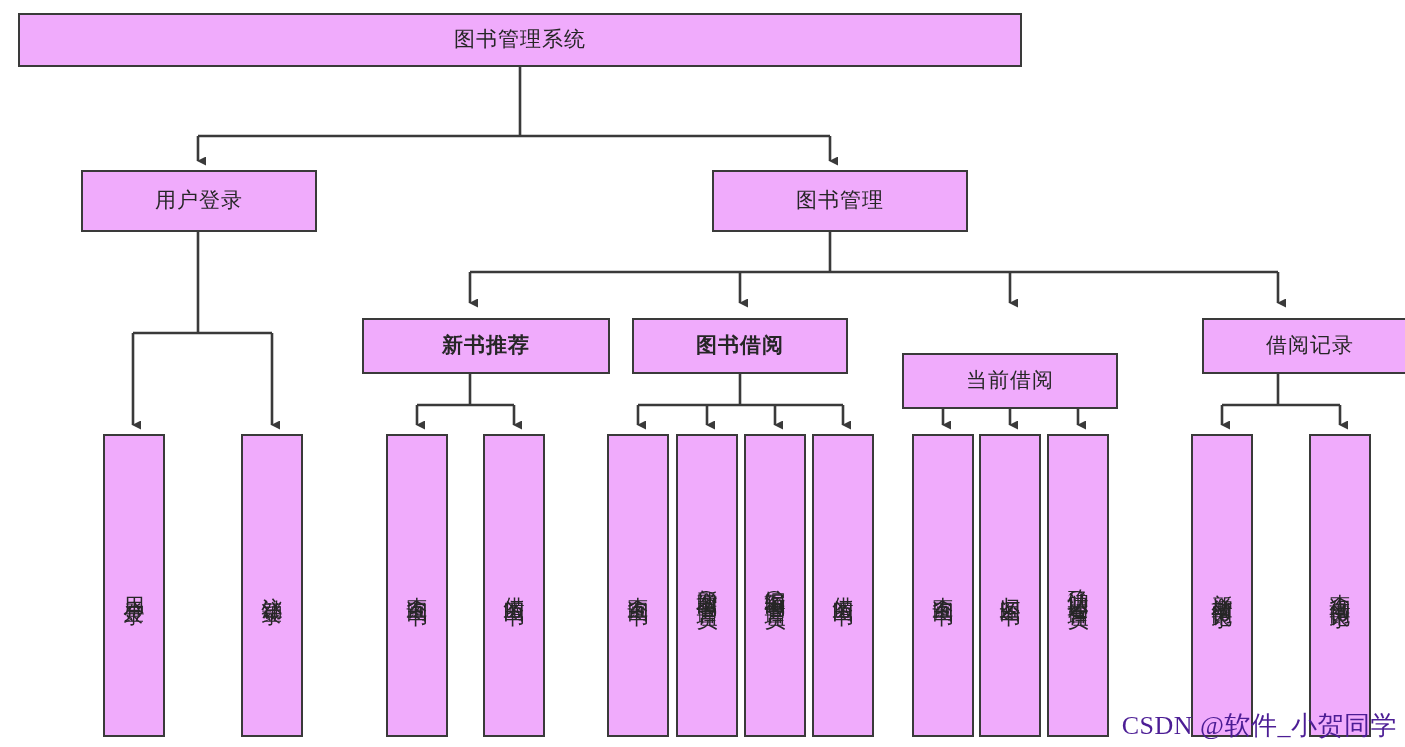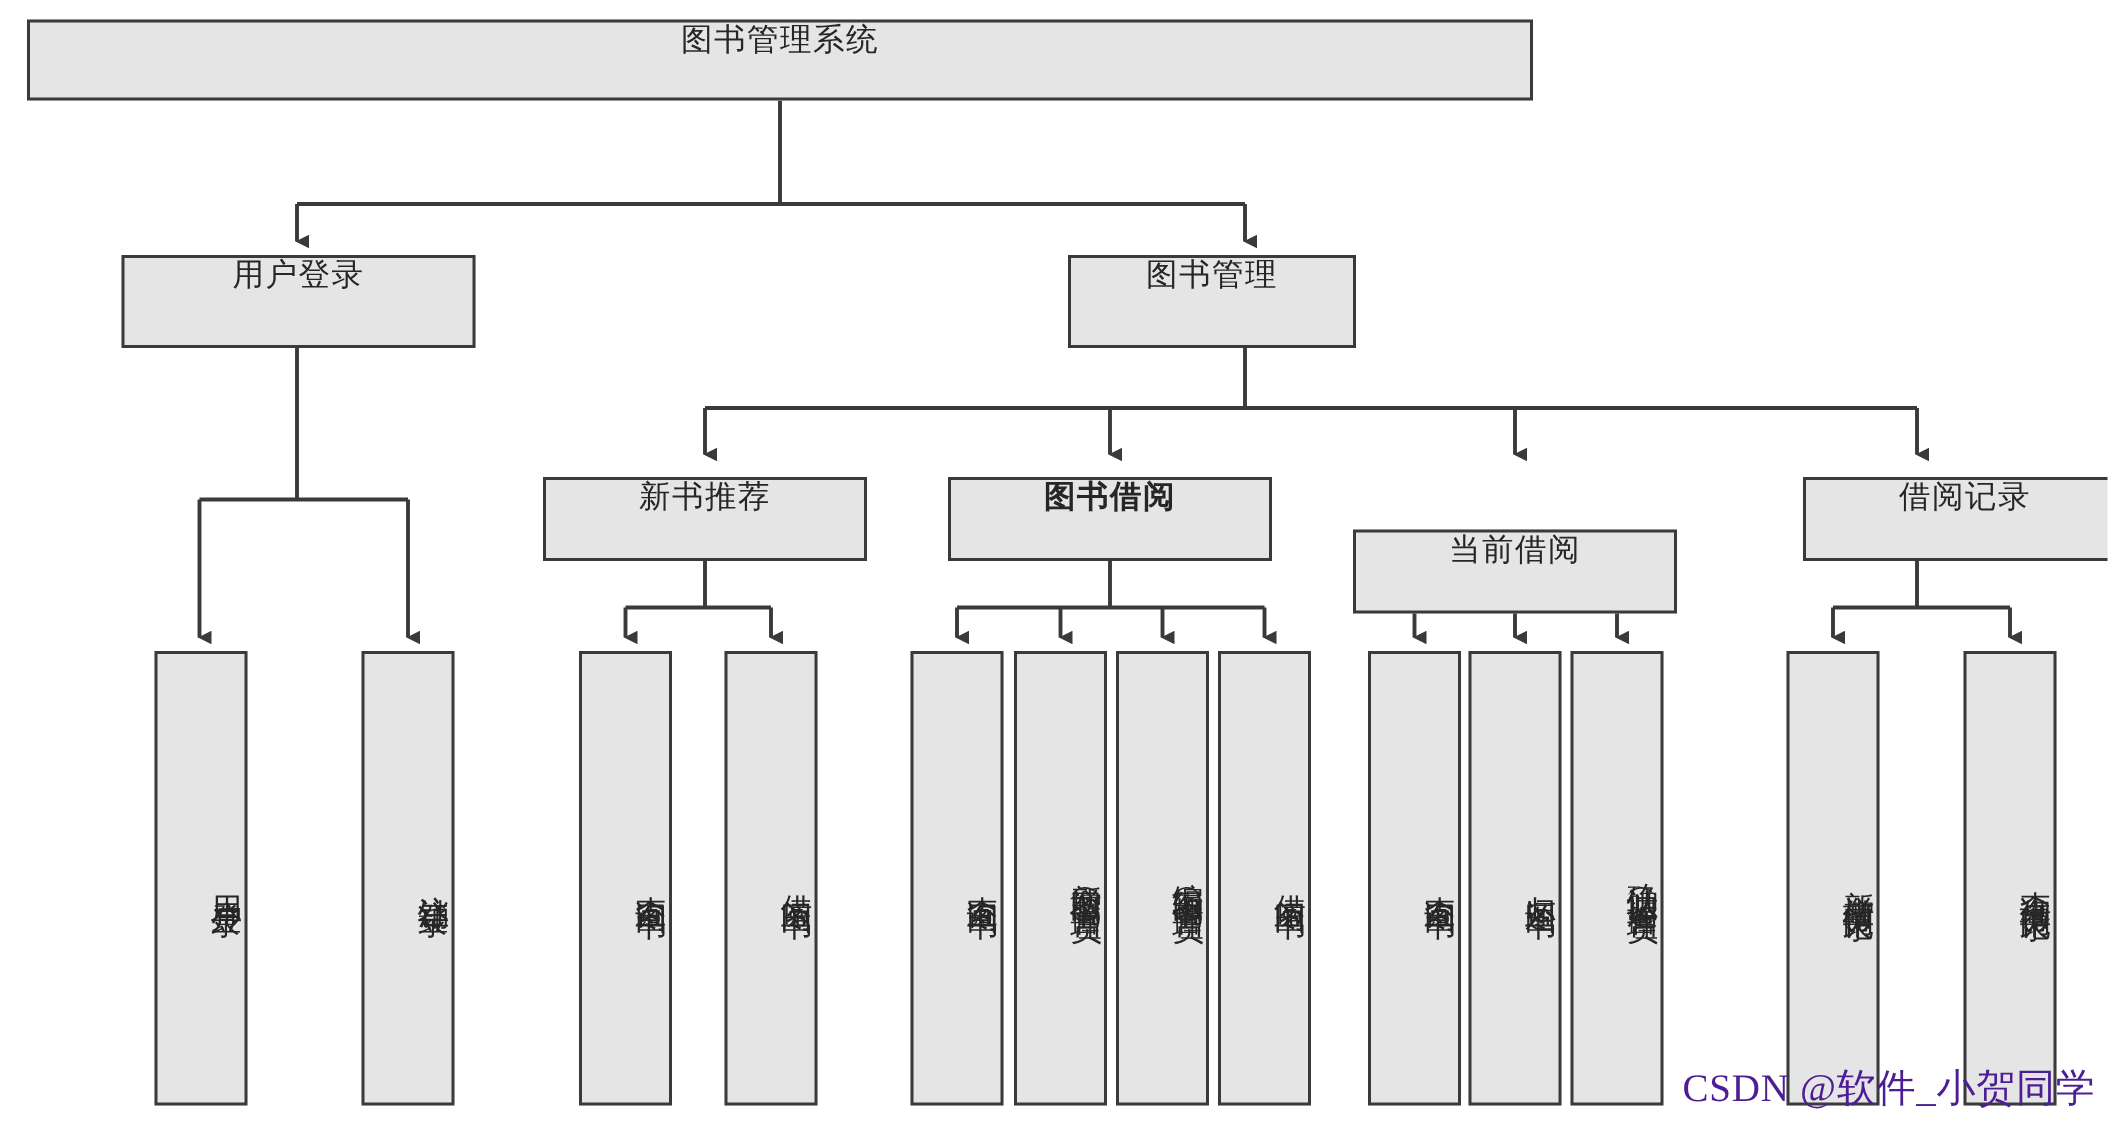--- a/index.html
+++ b/index.html
@@ -24,23 +24,23 @@
     left: 0;
     top: 0;
     width: 1405px;
     height: 747px;
     pointer-events: none;
   }
   .node {
     position: absolute;
     box-sizing: border-box;
     border: 2px solid #3a3a3a;
-    background: #e5e5e5;
+    background: #f0abfc;
     display: flex;
-    align-items: flex-start;
+    align-items: center;
     justify-content: center;
     color: #262626;
   }
   .node-horizontal {
     font-size: 21px;
     letter-spacing: 1px;
     line-height: 1.1;
   }
   .node-vertical {
     writing-mode: vertical-rl;
@@ -125,25 +125,25 @@
   </svg>
 
   <div class="node node-horizontal" style="left:18px; top:13px; width:1004px; height:54px;">
     <span>图书管理系统</span>
   </div>
 
   <div class="node node-horizontal" style="left:81px; top:170px; width:236px; height:62px;">
     <span>用户登录</span>
   </div>
 
-  <div class="node node-horizontal" style="left:712px; top:170px; width:192px; height:62px;">
+  <div class="node node-horizontal" style="left:712px; top:170px; width:256px; height:62px;">
     <span>图书管理</span>
   </div>
 
-  <div class="node node-horizontal" style="left:362px; top:318px; width:216px; height:56px;">
+  <div class="node node-horizontal" style="left:362px; top:318px; width:248px; height:56px;font-weight:bold;">
     <span>新书推荐</span>
   </div>
 
   <div class="node node-horizontal" style="left:632px; top:318px; width:216px; height:56px;font-weight:bold;">
     <span>图书借阅</span>
   </div>
 
   <div class="node node-horizontal" style="left:902px; top:318px; width:216px; height:56px;margin-top:35px;">
     <span>当前借阅</span>
   </div>

